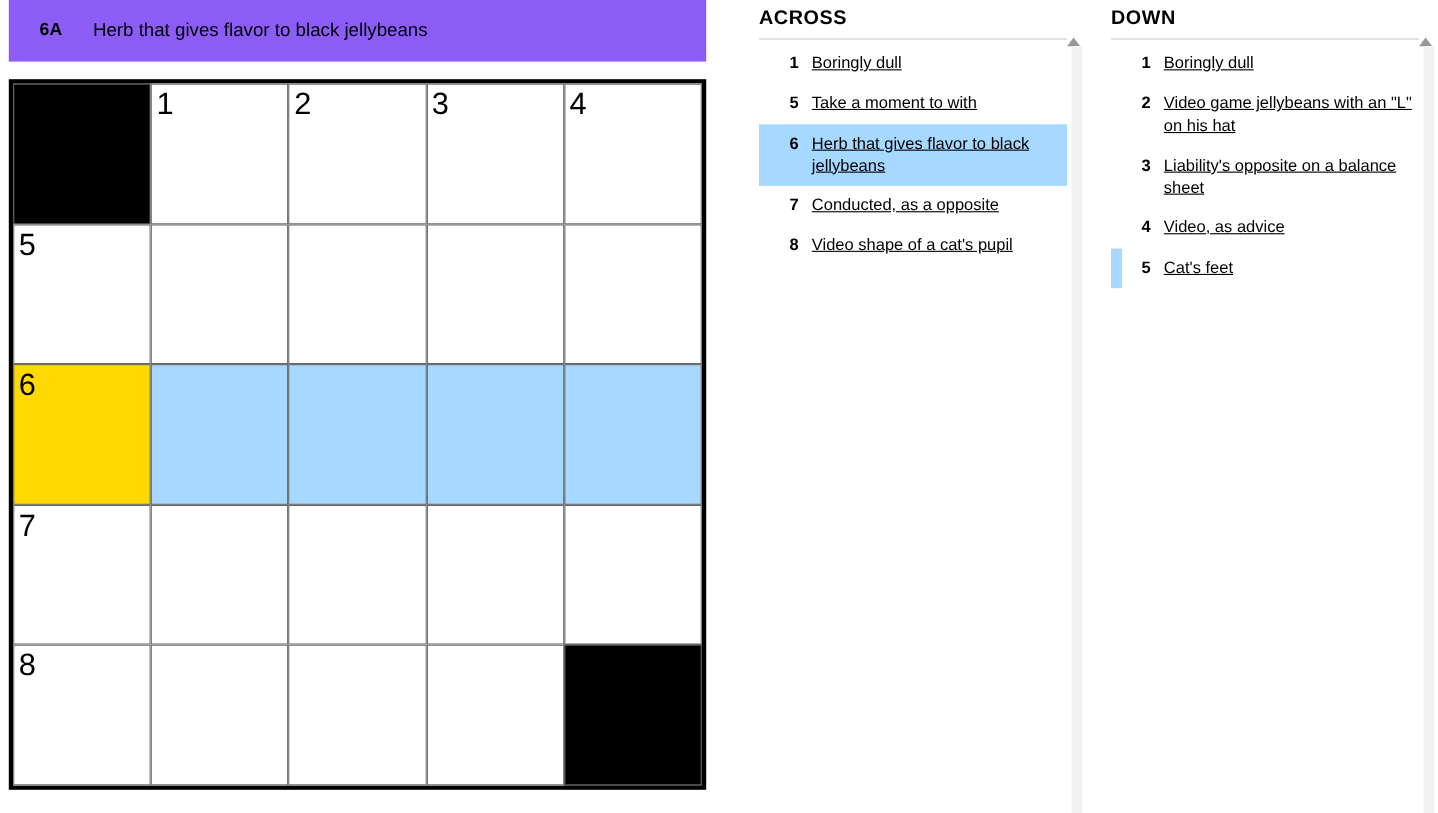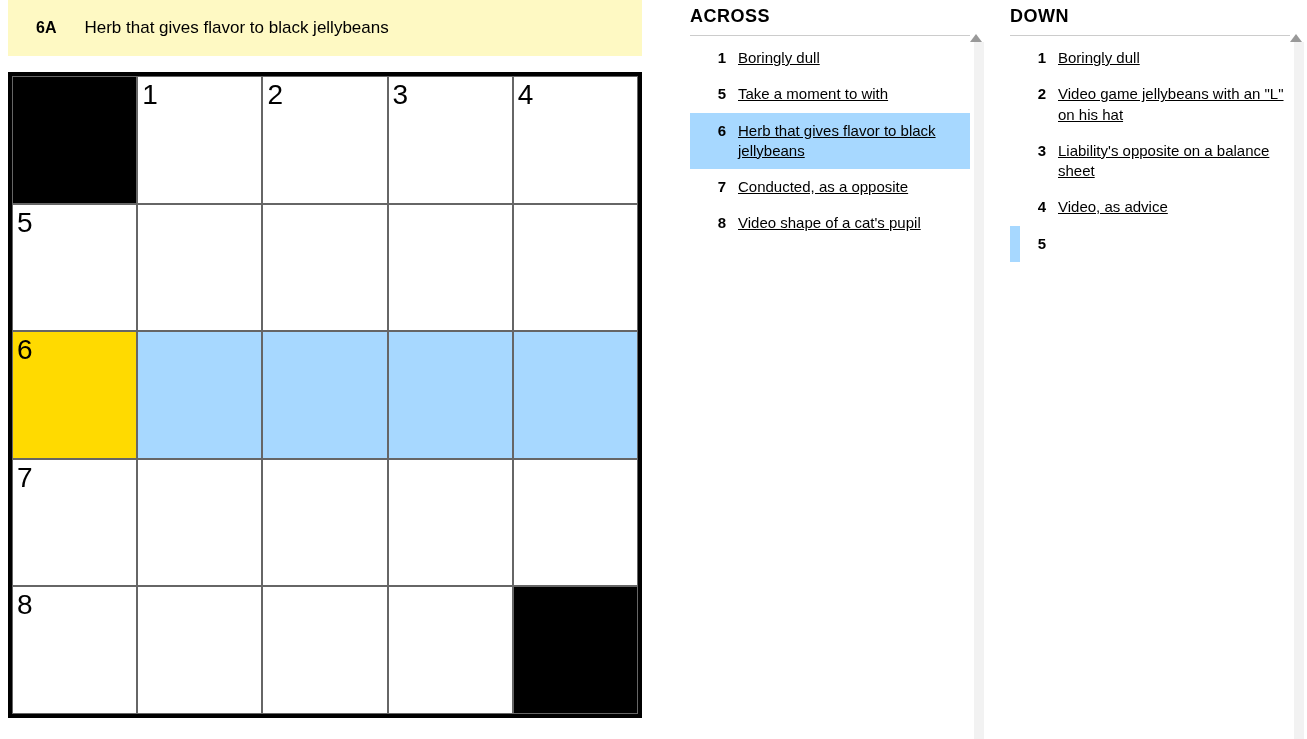--- a/index.html
+++ b/index.html
@@ -14,21 +14,21 @@
   }
   .container {
     display: flex;
     padding: 0;
   }
   .left-panel {
     width: 650px;
     padding: 0 8px 0 8px;
   }
   .clue-bar {
-    background: #fef9c3;
+    background: #8b5cf6;
     padding: 18px 20px;
     margin-bottom: 16px;
     display: flex;
     align-items: center;
   }
   .clue-bar-num {
     font-weight: bold;
     font-size: 16px;
     margin-right: 28px;
     margin-left: 8px;
@@ -223,17 +223,18 @@
           <div class="clue-item">
             <span class="clue-item-num">3</span>
             <span class="clue-item-text">Liability's opposite on a balance sheet</span>
           </div>
           <div class="clue-item">
             <span class="clue-item-num">4</span>
             <span class="clue-item-text">Video, as advice</span>
           </div>
           <div class="clue-item related">
             <span class="clue-item-num">5</span>
+            <span class="clue-item-text">Cat's feet</span>
           </div>
         </div>
     </div>
   </div>
 </div>
 
 </body></html>

